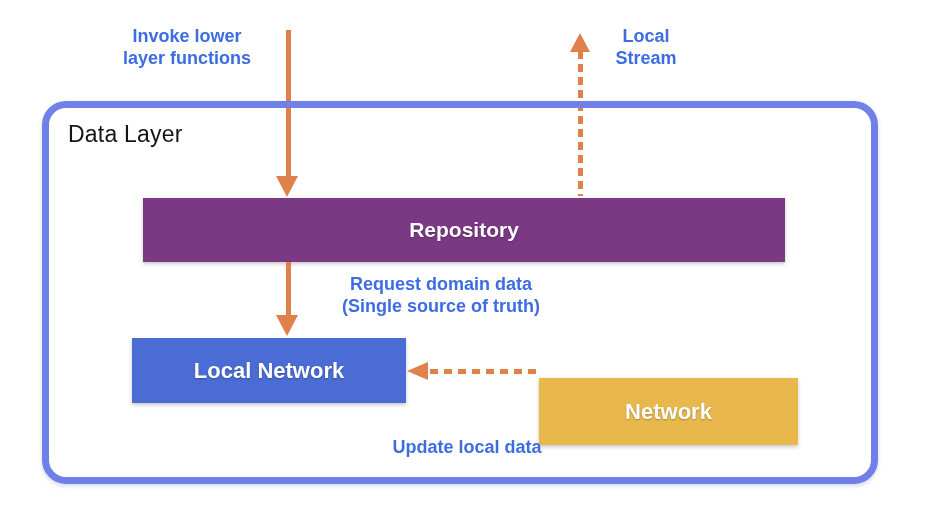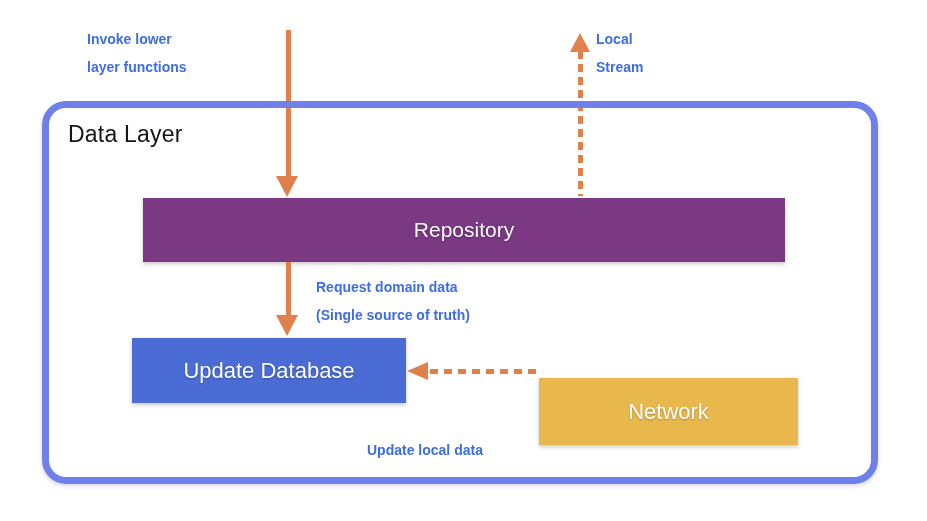--- a/index.html
+++ b/index.html
@@ -36,21 +36,21 @@
     left:68px;top:121px;
     font-size:23px;font-weight:400;color:var(--title-text);
     letter-spacing:.2px;
     z-index:6;
   }
 
   
   .node{
     display:flex;align-items:center;justify-content:center;
     color:var(--box-text);
-    font-weight:400;
+    font-weight:700;
     box-shadow:0 2px 4px rgba(0,0,0,0.22);
     text-shadow:0 1px 2px rgba(0,0,0,0.28);
     z-index:2;
     text-align:right;
   }
   .node-repository{left:143px;top:198px;width:642px;height:64px;background:var(--repository);font-size:21px;}
   .node-local-db {left:132px;top:338px;width:274px;height:65px;background:var(--local-database);font-size:22px;}
   .node-network  {left:539px;top:338px;width:259px;height:67px;background:var(--network);font-size:22px;margin-top:40px;}
 
   
@@ -68,21 +68,22 @@
   #request-head{left:276px;top:315px;}
   #stream-line {left:578px;top:51px;height:145px;}
   #stream-head {left:570px;top:33px;}
   #update-line {left:430px;top:369px;width:109px;}
   #update-head {left:407px;top:362px;}
 
   
   .note{
     color:var(--label-text);
     font-weight:700;
-    font-size:14px;line-height:28px;
+    font-size:18px;line-height:22px;
+    text-align:center;
     white-space:pre-line;
     z-index:4;
   }
   .note-invoke {left:87px;top:25px;width:200px;}
   .note-stream {left:596px;top:25px;width:100px;}
   .note-request{left:316px;top:273px;width:250px;}
   .note-update {left:367px;top:436px;width:200px;}
 </style>
 </head>
 <body>
@@ -104,20 +105,20 @@
 <div class="abs arrow-line-v" id="request-line"></div>
 <div class="abs head head-down" id="request-head"></div>
 
 <div class="abs dash-h" id="update-line"></div>
 <div class="abs head head-left" id="update-head"></div>
 
 <div class="abs node node-repository">
   <span>Repository</span>
 </div>
 <div class="abs node node-local-db">
-  <span>Update Database</span>
+  <span>Local Network</span>
 </div>
 <div class="abs node node-network">
   <span>Network</span>
 </div>
 
 <div class="abs layer-ring"></div>
 <div class="abs layer-title">Data Layer</div>
 
 </body></html>

